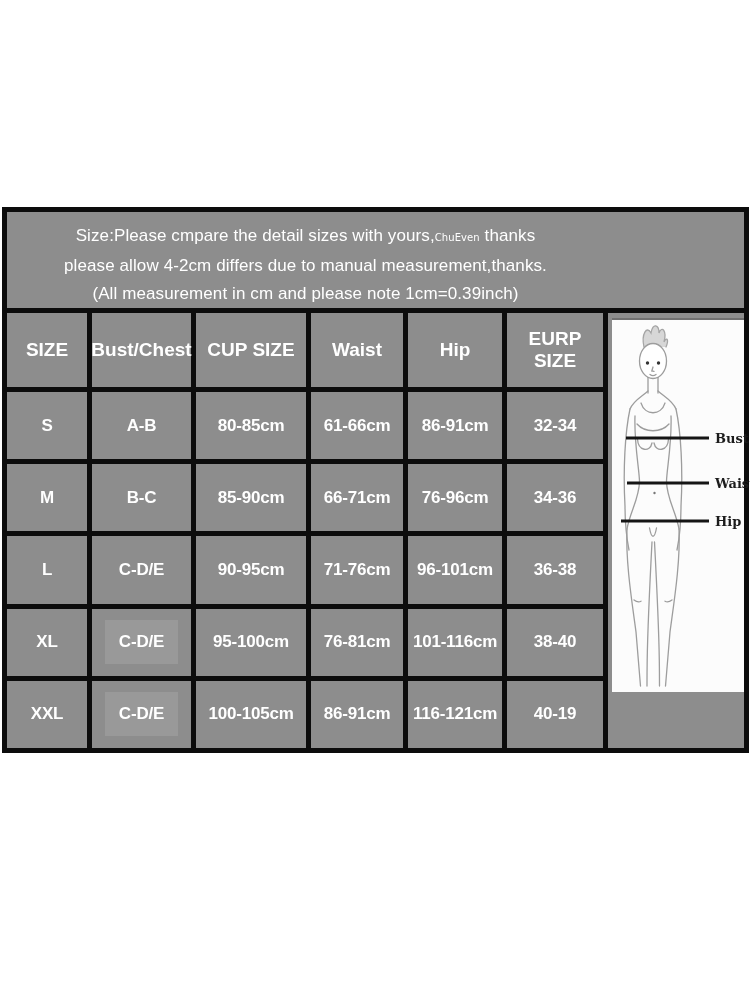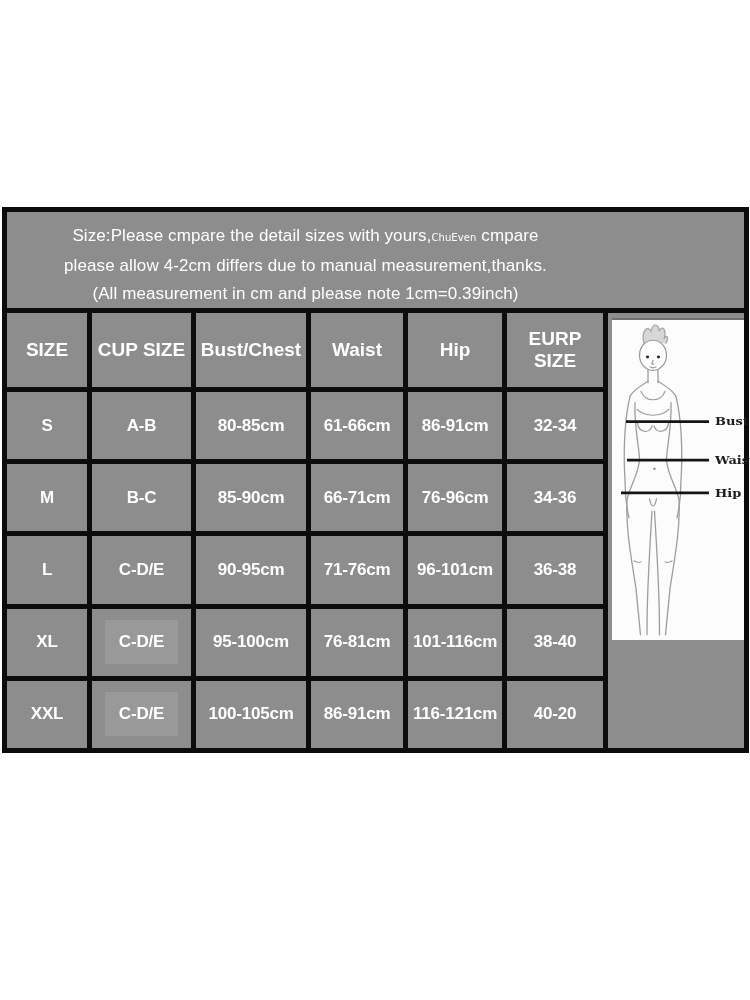--- a/index.html
+++ b/index.html
@@ -87,21 +87,21 @@
   .figure-panel {
     flex: 1;
     background: #8d8d8d;
     position: relative;
   }
   .figure-box {
     position: absolute;
     top: 5px;
     left: 4px;
     right: 0;
-    height: 322px;
+    height: 374px;
     box-sizing: border-box;
     background: #fcfcfc;
     border-top: 2px solid #707070;
     overflow: visible;
   }
   .figure-box svg {
     display: block;
     width: 100%;
     height: 100%;
     overflow: visible;
@@ -112,32 +112,32 @@
     font-weight: bold;
     fill: #1c1c1c;
   }
 </style>
 </head>
 <body>
 
 <div class="sheet">
 
   <div class="notice">
-    <div><span>Size:Please cmpare the detail sizes with yours,</span><span class="brand">ChuEven</span><span> cmpare</span></div>
+    <div><span>Size:Please cmpare the detail sizes with yours,</span><span class="brand">ChuEven</span><span> thanks</span></div>
     <div>please allow 4-2cm differs due to manual measurement,thanks.</div>
     <div>(All measurement in cm and please note 1cm=0.39inch)</div>
   </div>
 
   <div class="content">
 
     <div class="size-table">
 
       <div class="cell th">SIZE</div>
+      <div class="cell th">Bust/Chest</div>
       <div class="cell th">CUP SIZE</div>
-      <div class="cell th">Bust/Chest</div>
       <div class="cell th">Waist</div>
       <div class="cell th">Hip</div>
       <div class="cell th wrap">EURP SIZE</div>
 
       <div class="cell td">S</div>
       <div class="cell td">A-B</div>
       <div class="cell td">80-85cm</div>
       <div class="cell td">61-66cm</div>
       <div class="cell td">86-91cm</div>
       <div class="cell td">32-34</div>
@@ -165,21 +165,21 @@
       <div class="cell td">101-116cm</div>
       <div class="cell td">38-40</div>
 
       <div class="cell td">XXL</div>
       <div class="cell td">
           <span class="patch">C-D/E</span>
         </div>
       <div class="cell td">100-105cm</div>
       <div class="cell td">86-91cm</div>
       <div class="cell td">116-121cm</div>
-      <div class="cell td">40-20</div>
+      <div class="cell td">40-19</div>
     </div>
 
     <div class="figure-panel">
       <div class="figure-box">
         <svg viewBox="0 0 132 372" preserveAspectRatio="none">
 
           <g fill="none" stroke="#9d9d9d" stroke-width="1.3" stroke-linecap="round">
 
             <path d="M32 27 C29 14 35 5 39 13 C41 2 47 5 47 13 C50 5 55 11 52 22 C55 16 57 20 54 27" fill="#d7d7d7" stroke="#a5a5a5"></path>
 

